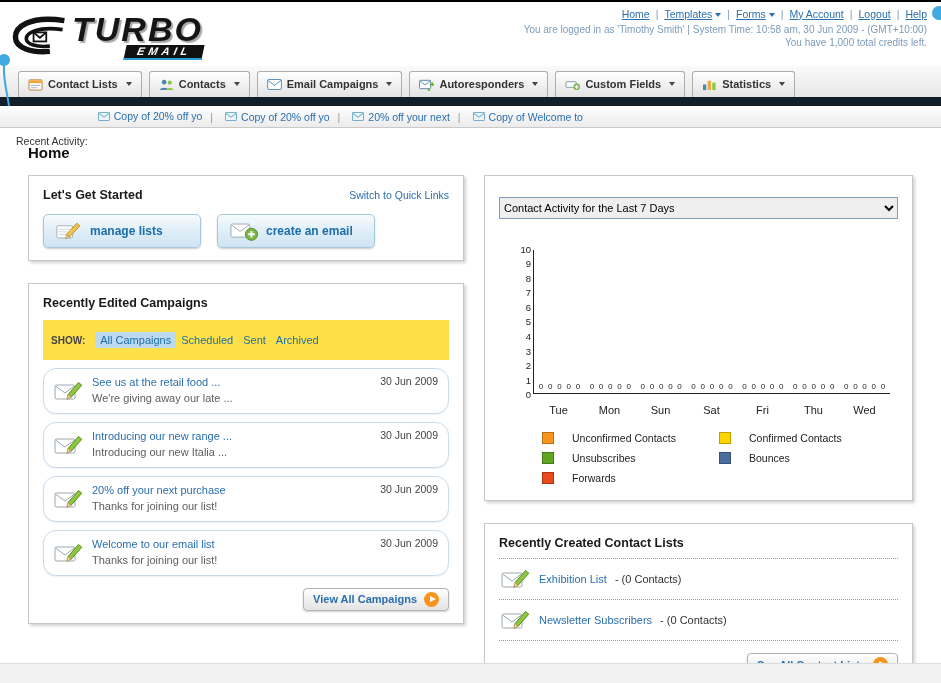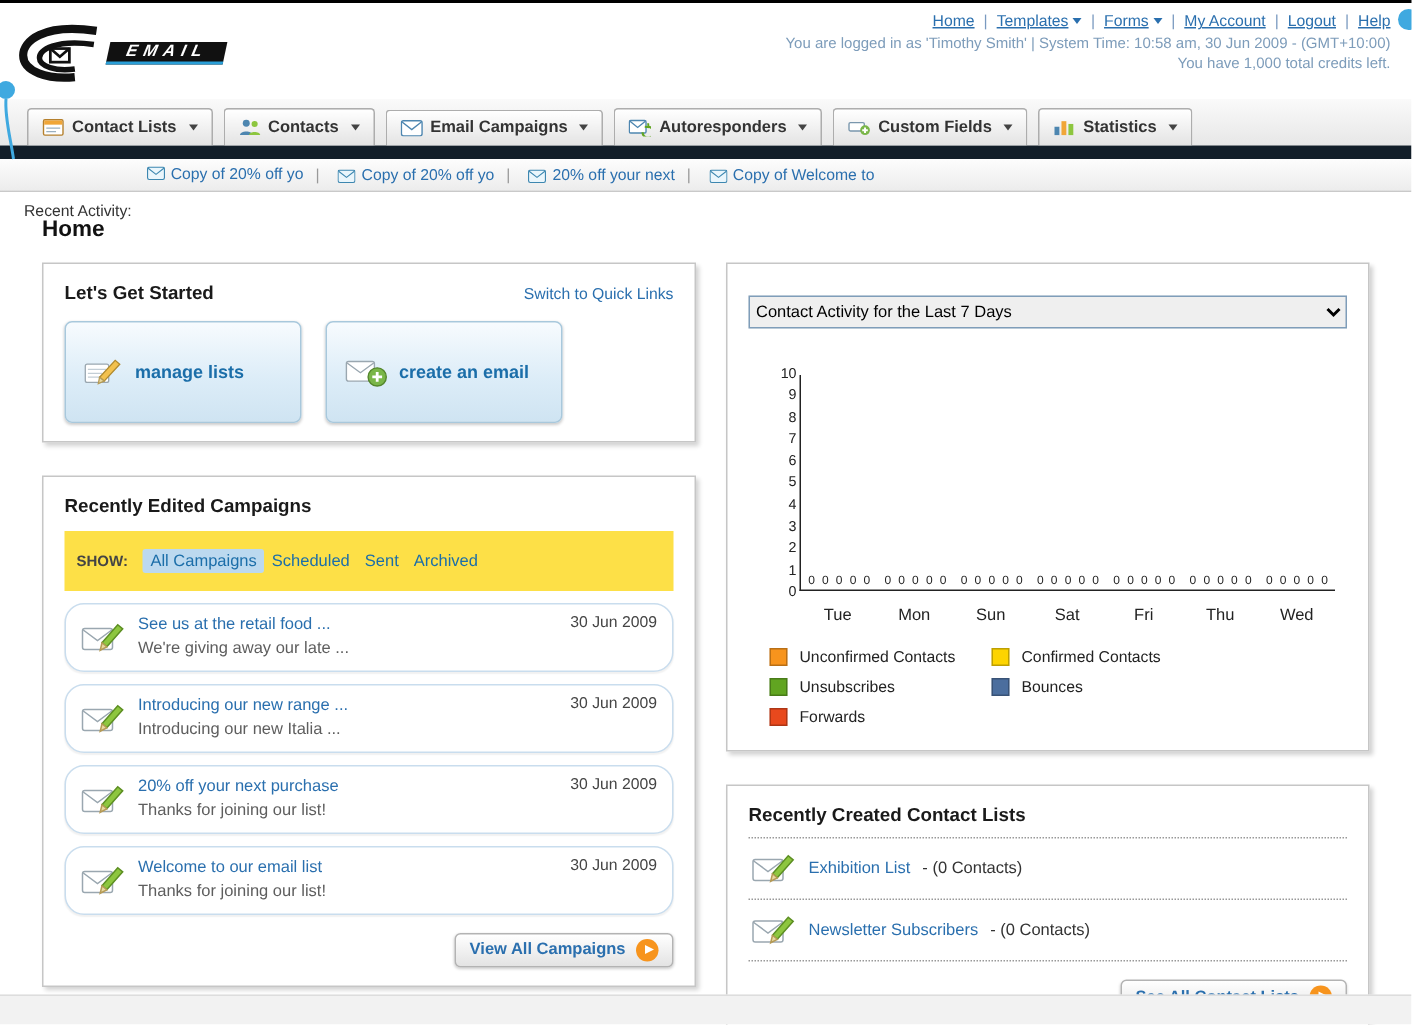--- a/index.html
+++ b/index.html
@@ -32,21 +32,21 @@
   .top-link { color: #2a6fae; text-decoration: underline; cursor: pointer; }
   .caret { display: inline-block; width: 0; height: 0; border-left: 3px solid transparent;
     border-right: 3px solid transparent; border-top: 4px solid #2a6fae; margin-left: 3px; vertical-align: middle; }
   .login-info, .credits { font-size: 10px; color: #7d9cba; margin-top: 4px; }
   .credits { margin-top: 2px; }
   .tr-dot { position: absolute; top: 4px; right: -5px; width: 14px; height: 14px;
     border-radius: 50%; background: #3fa9e0; }
   .pin { position: absolute; left: -2px; top: 50px; }
   
   .tabbar {
-    display: flex; align-items: flex-end; gap: 7px; padding: 5px 0 0 18px; height: 31px;
+    display: flex; gap: 7px; padding: 5px 0 0 18px; height: 31px;
     background: linear-gradient(#fafafa, #e7e7e7);
   }
   .tab {
     display: inline-flex; align-items: center; gap: 5px; padding: 5px 9px 6px 9px;
     background: linear-gradient(#ffffff, #e3e3e3); border: 1px solid #adadad; border-bottom: none;
     border-radius: 3px 3px 0 0; font-size: 11px; font-weight: bold; color: #333; cursor: pointer;
   }
   .tab .caret { border-top-color: #444; }
   .darkbar { height: 9px; background: #121e29; }
   
@@ -67,21 +67,21 @@
   .panel {
     background: #fff; border: 1px solid #c6c6c6; box-shadow: 2px 2px 3px rgba(0,0,0,0.18);
     padding: 12px 14px; margin-bottom: 22px;
   }
   .panel-title { font-size: 12.5px; font-weight: bold; color: #1a1a1a; }
   
   .gs-head { display: flex; align-items: baseline; }
   .gs-link { margin-left: auto; font-size: 10.5px; color: #2a6fae; cursor: pointer; }
   .gs-buttons { display: flex; gap: 16px; margin-top: 12px; }
   .gs-btn {
-    display: inline-flex; align-items: center; gap: 8px; min-width: 158px; padding: 22px 12px;
+    display: inline-flex; align-items: center; gap: 8px; min-width: 158px; padding: 5px 12px;
     border: 1px solid #a8c8dc; border-radius: 5px; cursor: pointer;
     background: linear-gradient(#f7fbfe, #ddedf8 55%, #cfe4f2);
     box-shadow: 0 1px 2px rgba(0,0,0,0.2); font-size: 12px; font-weight: bold; color: #1b6ea9;
   }
   
   .filter-bar {
     display: flex; align-items: center; gap: 10px; background: #fde047; padding: 14px 8px;
     margin-top: 10px; font-size: 11px;
   }
   .show-label { font-size: 10px; font-weight: bold; color: #444; }
@@ -115,21 +115,21 @@
   .y-num { font-size: 9.5px; color: #222; margin-left: 47px; }
   .y-dash { width: 4px; height: 1px; background: #222; margin-left: 2px; }
   .plot { position: relative; flex: 1; height: 144px; margin-top: 7px;
     border-left: 1px solid #222; border-bottom: 1px solid #222; display: flex; }
   .chart-col { flex: 1; position: relative; }
   .zeros { position: absolute; bottom: 2px; left: 0; right: 0; display: flex;
     justify-content: space-evenly; font-size: 8px; color: #222; }
   .x-labels { display: flex; margin: 3px 8px 0 34px; }
   .x-label { flex: 1; text-align: center; font-size: 11px; color: #222; }
   .legend { display: flex; flex-wrap: wrap; row-gap: 8px; margin: 16px 0 4px 14px; }
-  .legend-item { display: flex; align-items: center; gap: 8px; width: 148px; font-size: 10.5px; color: #222; }
+  .legend-item { display: flex; align-items: center; gap: 18px; width: 148px; font-size: 10.5px; color: #222; margin-left: 29px; }
   .legend-swatch { width: 12px; height: 12px; flex: none; border: 1px solid rgba(0,0,0,0.25); }
   
   .cl-head { border-bottom: 1px dotted #999; padding-bottom: 8px; }
   .contact-row { display: flex; align-items: center; gap: 8px; padding: 8px 2px;
     border-bottom: 1px dotted #999; font-size: 11px; }
   .contact-name { color: #2a6fae; cursor: pointer; }
   .contact-detail { color: #333; }
   
   .footer { position: absolute; left: 0; right: 0; bottom: 0; height: 20px;
     background: #f2f2f2; border-top: 1px solid #ddd; }
@@ -148,20 +148,21 @@
 
 <div class="header">
   <div class="logo">
     <svg class="logo-swoosh" width="58" height="48" viewBox="0 0 64 50">
       <path d="M60 8 C20 2 6 16 6 26 C6 38 24 44 44 42" fill="none" stroke="#111" stroke-width="6"></path>
       <path d="M58 18 C30 14 18 22 18 28 C18 34 30 38 44 36" fill="none" stroke="#111" stroke-width="4"></path>
       <rect x="26" y="21" width="14" height="10" fill="#fff" stroke="#111" stroke-width="2"></rect>
       <path d="M26 21 L33 27 L40 21" fill="none" stroke="#111" stroke-width="2"></path>
     </svg>
     <div class="logo-text">
+      <span class="logo-main">TURBO</span>
       <span class="logo-sub-wrap"><span class="logo-sub">EMAIL</span></span>
     </div>
   </div>
   <div class="header-right">
     <div class="top-links"><span class="top-link-wrap"><span class="top-link">Home</span></span><span class="top-link-wrap"><span class="top-link">Templates</span><span class="caret"></span></span><span class="top-link-wrap"><span class="top-link">Forms</span><span class="caret"></span></span><span class="top-link-wrap"><span class="top-link">My Account</span></span><span class="top-link-wrap"><span class="top-link">Logout</span></span><span class="top-link-wrap"><span class="top-link">Help</span></span></div>
     <div class="login-info">You are logged in as 'Timothy Smith' | System Time: 10:58 am, 30 Jun 2009 - (GMT+10:00)</div>
     <div class="credits">You have 1,000 total credits left.</div>
   </div>
 </div>
 

